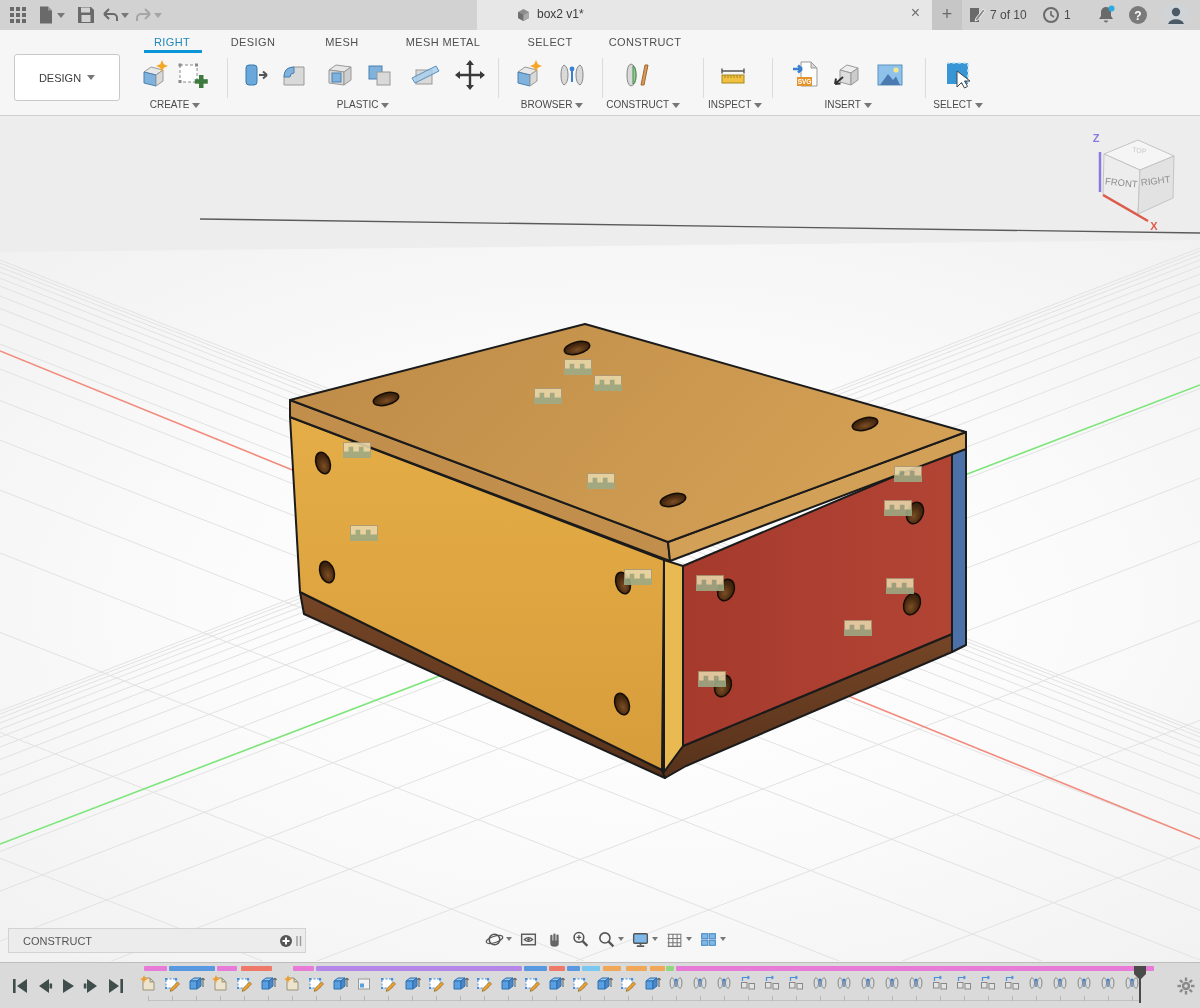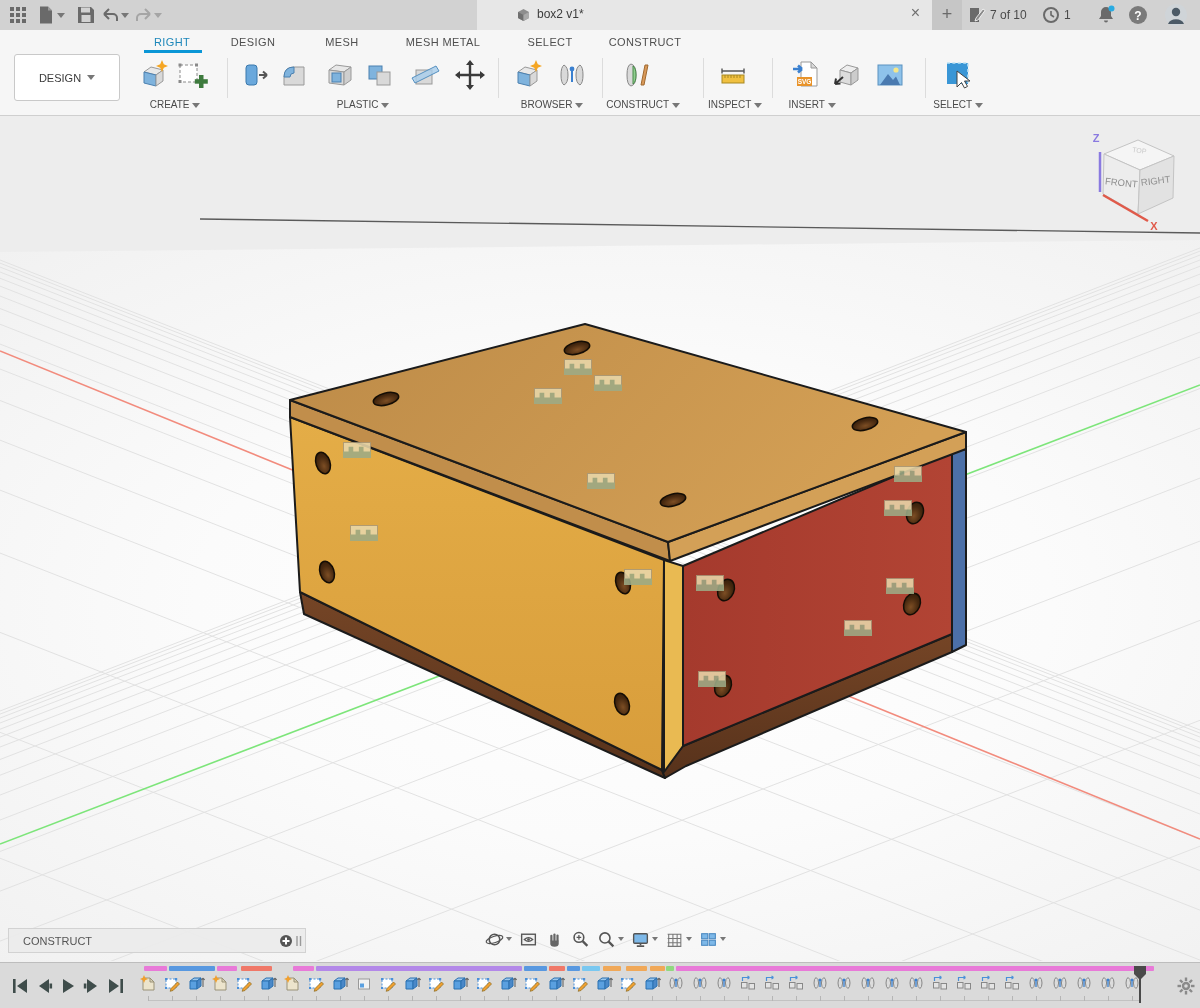--- a/index.html
+++ b/index.html
@@ -416,21 +416,21 @@
       <path d="M4,26 l8,-7 m-8,7 l1,-5.5 m-1,5.5 l5.5,-0.5" stroke="#333" stroke-width="2" fill="none"></path>
     </svg>
   </div>
   <div class="ic" style="left:872px">
     <svg width="34" height="34" viewBox="0 0 34 34">
       <rect x="5" y="7" width="24" height="20" fill="#8ec2ea" stroke="#5a92c0"></rect>
       <path d="M7,27 L15,16 L20,22 L23,18.5 L27,27 Z" fill="#4a7ab0"></path>
       <circle cx="23" cy="12" r="2.6" fill="#f5e78a"></circle>
     </svg>
   </div>
-  <div class="glabel" style="left:764px">
+  <div class="glabel" style="left:800px">
     <span>INSERT</span> <span class="caret"></span>
   </div>
   <div class="gdiv" style="left:925px"></div>
 
   <div class="ic" style="left:940px">
     <svg width="34" height="34" viewBox="0 0 34 34">
       <rect x="6" y="5" width="21" height="21" fill="#3996d6"></rect>
       <path d="M6,5 h21 v21" fill="none" stroke="#bfe3f5" stroke-width="1.6" stroke-dasharray="3,2.4"></path>
       <path d="M16,13 V29 l4.5,-4.5 L23.5,30 l3,-1.6 L23.5,23 H29 Z" fill="#fff" stroke="#444" stroke-width="1"></path>
     </svg>

